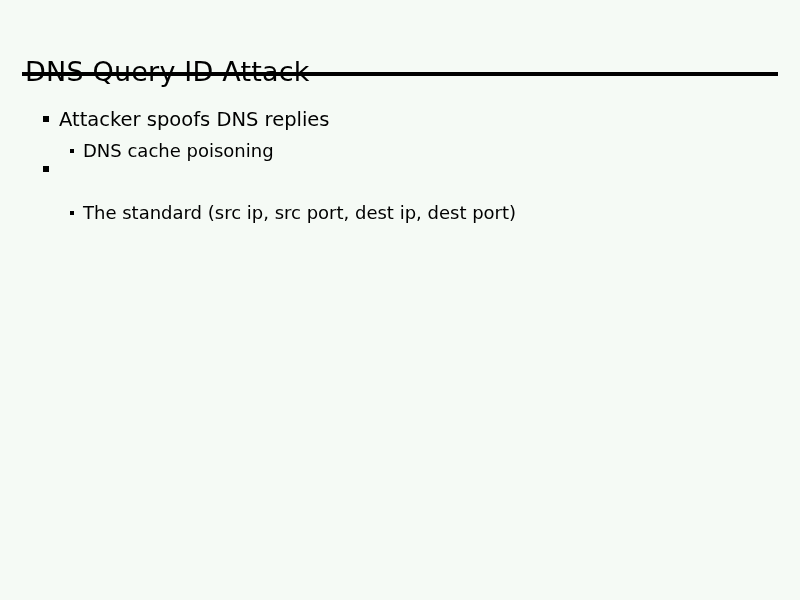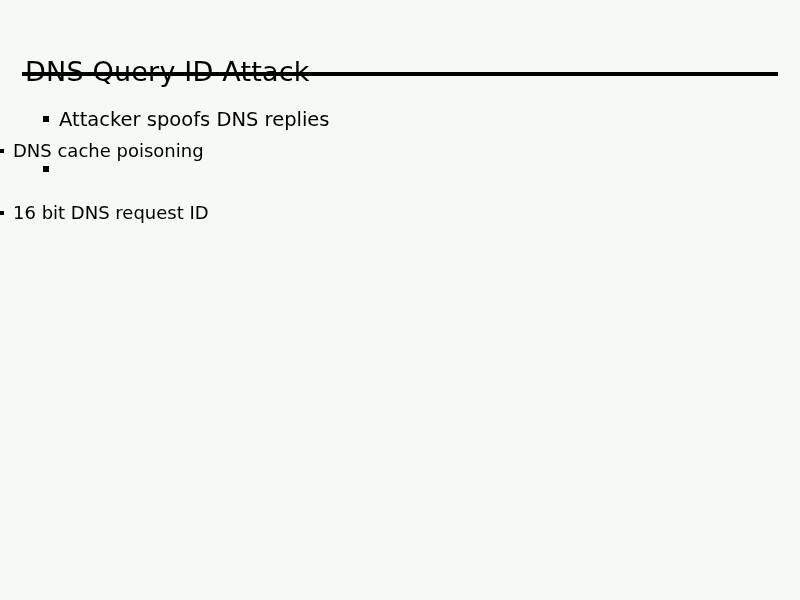--- a/index.html
+++ b/index.html
@@ -60,20 +60,21 @@
     display: flex;
     align-items: baseline;
     height: 31px;
   }
 
   .bullet-row.level-1 {
     padding-left: 43px;
   }
 
   .bullet-row.level-2 {
+    padding-left: 70px;
   }
 
   .bullet-marker {
     display: inline-block;
     background: #000000;
     flex: 0 0 auto;
   }
 
   .level-1 .bullet-marker {
     width: 6px;
@@ -125,21 +126,21 @@
 
     <div class="bullet-row level-2">
       <span class="bullet-marker"></span>
       <span class="bullet-text">DNS cache poisoning</span>
     </div>
 
     <div class="bullet-row level-1">
       <span class="bullet-marker"></span>
     </div>
 
-
     <div class="bullet-row level-2">
       <span class="bullet-marker"></span>
-      <span class="bullet-text">16 bit DNS request ID</span>
+      <span class="bullet-text">The standard (src ip, src port, dest ip, dest port)</span>
     </div>
+
 
   </div>
 
 </div>
 
 </body></html>

